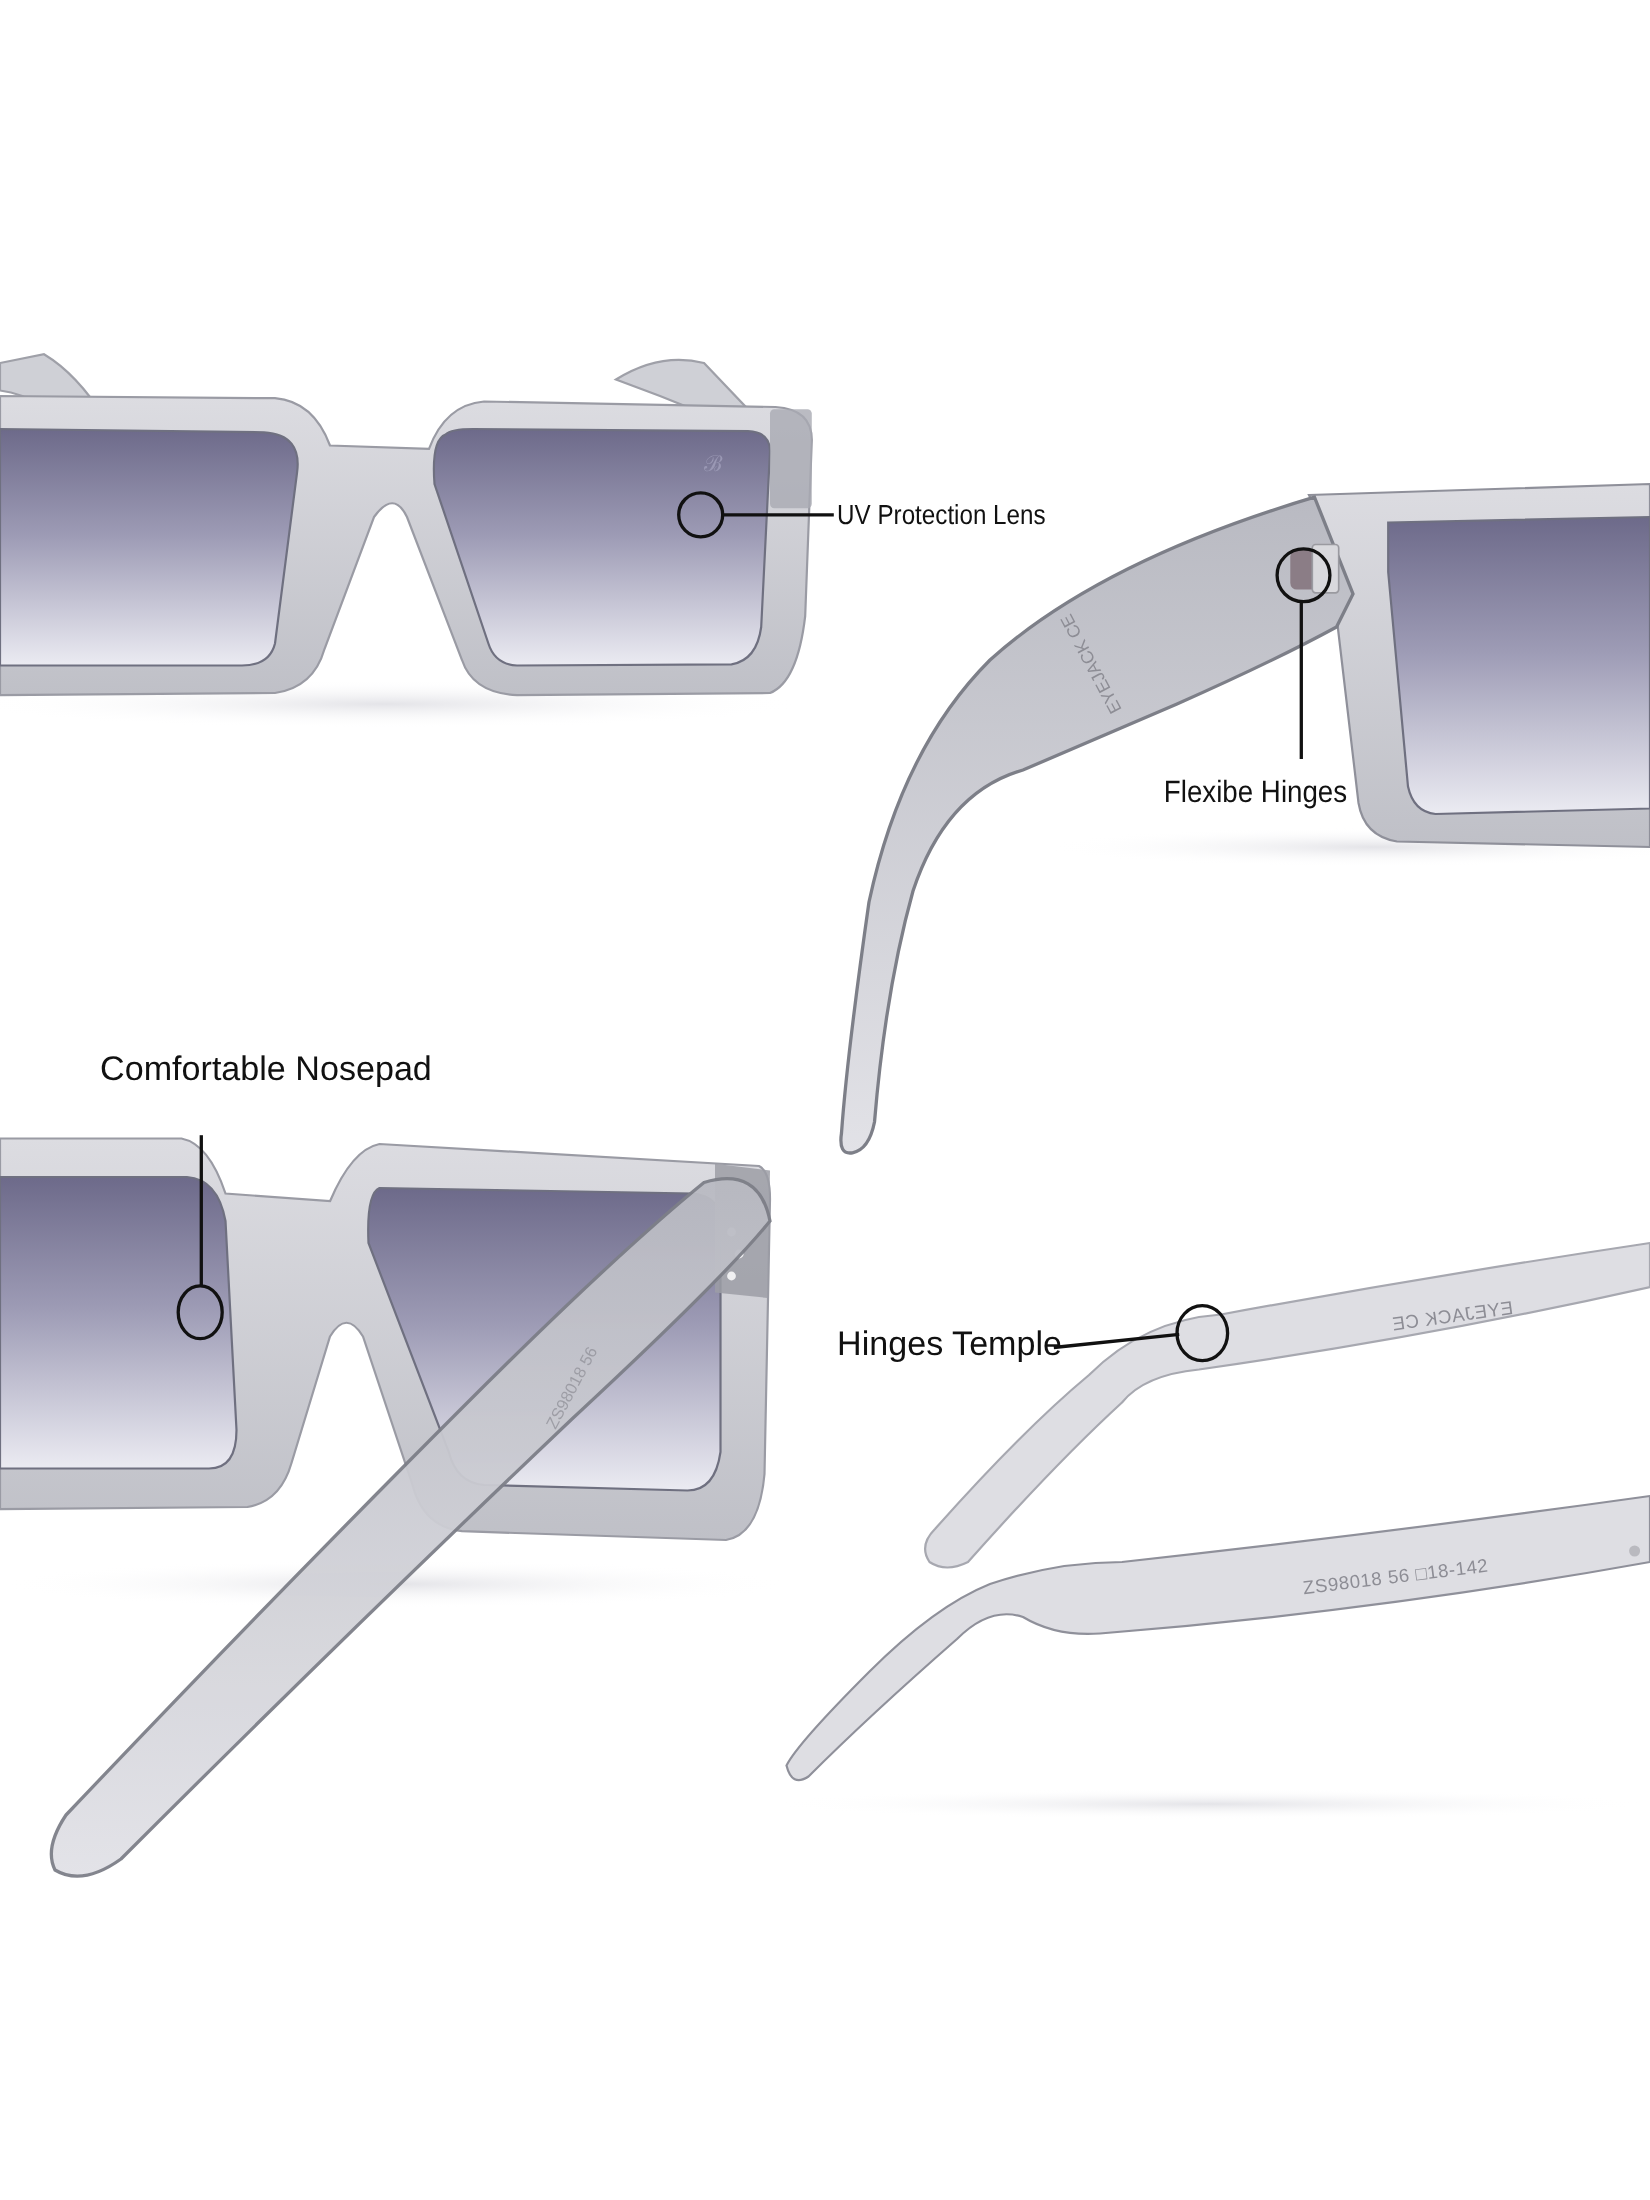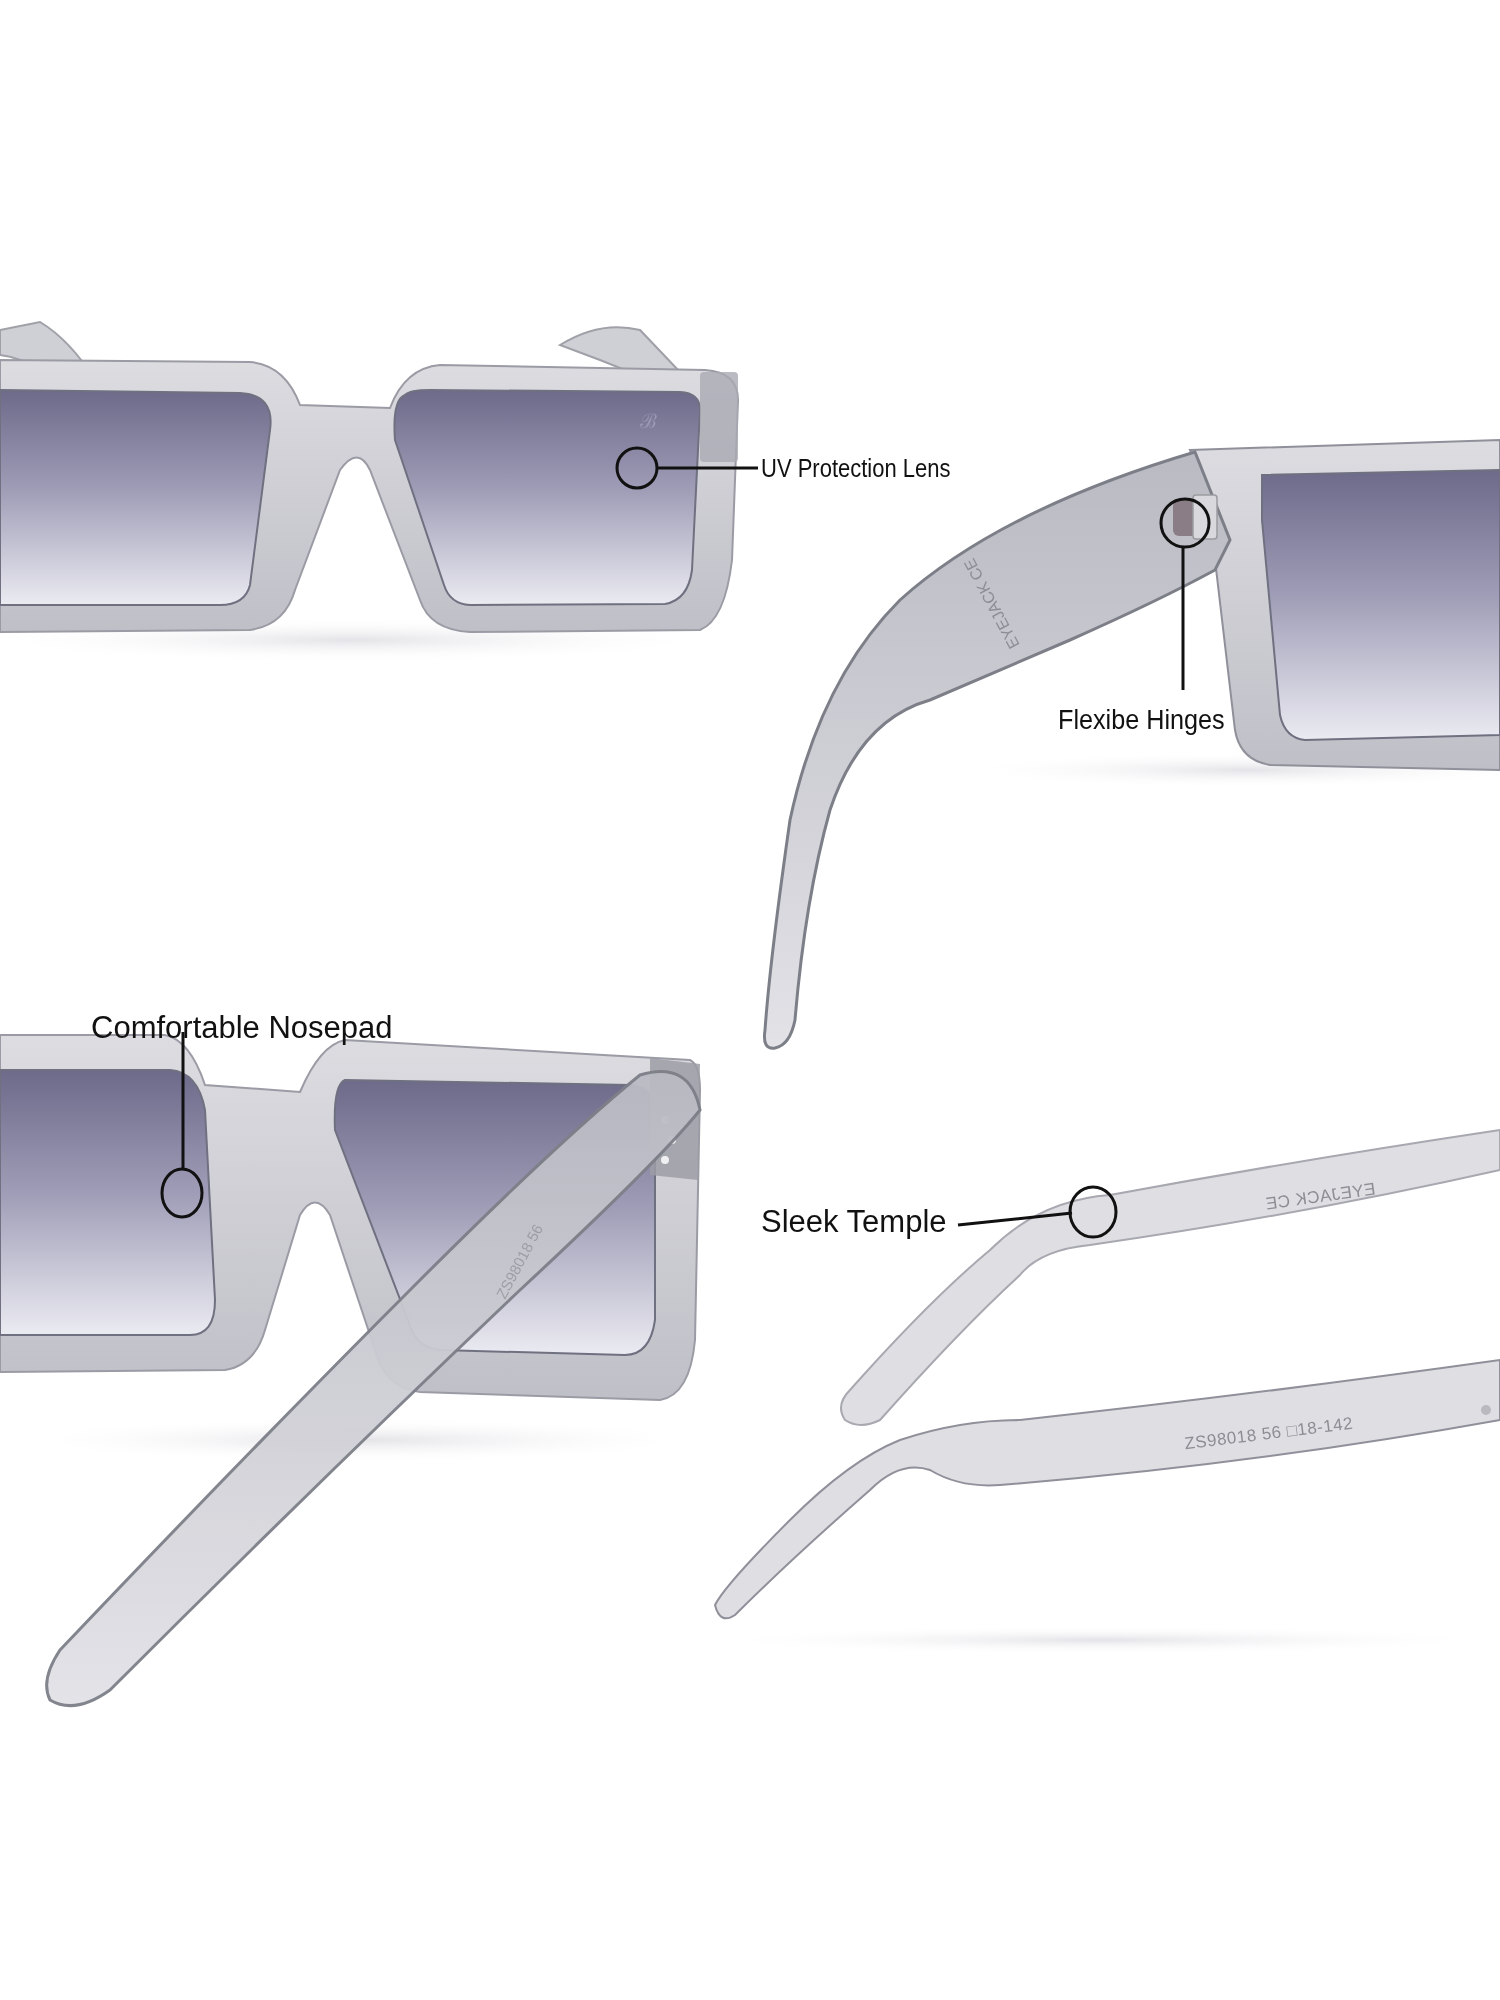--- a/index.html
+++ b/index.html
@@ -110,19 +110,19 @@
   </g>
   <g fill="none" stroke="#111111" stroke-width="3">
     <line x1="958" y1="1225" x2="1072" y2="1213"></line>
     <ellipse cx="1093" cy="1212" rx="23" ry="25"></ellipse>
   </g>
 </svg>
 
 
 <div class="callout-label" style="left:761px; top:456px; font-size:25px; transform:scaleX(0.88); transform-origin:left;">UV Protection Lens</div>
 <div class="callout-label" style="left:1058px; top:706px; font-size:28px; transform:scaleX(0.9); transform-origin:left;">Flexibe Hinges</div>
-<div class="callout-label" style="left:91px; top:1012px; font-size:31px;">Comfortable Nosepad</div>
-<div class="callout-label" style="left:761px; top:1206px; font-size:31px;">Sleek Temple</div>
+<div class="callout-label" style="left:91px; top:956px; font-size:31px;">Comfortable Nosepad</div>
+<div class="callout-label" style="left:761px; top:1206px; font-size:31px;">Hinges Temple</div>
 
 
 <div class="engraving" style="left:1265px; top:1188px; transform:rotate(-8deg) scaleX(-1); font-size:17px;">EYEJACK CE</div>
 <div class="engraving" style="left:1184px; top:1425px; transform:rotate(-7deg); font-size:17px;">ZS98018 56 □18-142</div>
 </div>
 
 </body></html>

